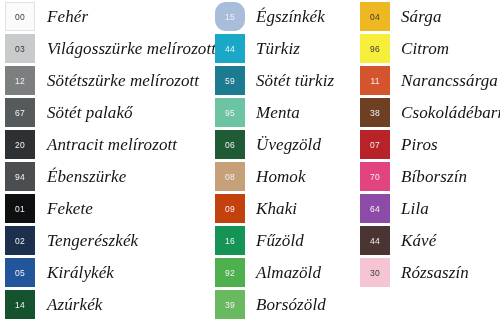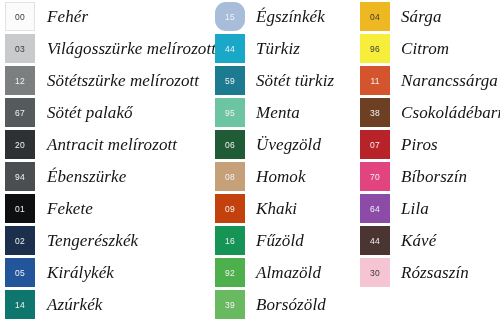--- a/index.html
+++ b/index.html
@@ -127,21 +127,21 @@
         </div>
         <div class="name">Tengerészkék</div>
       </div>
       <div class="swatch-row">
         <div class="chip" style="background-color: rgb(35, 85, 155);">
           <span class="chip-code" style="color: rgb(242, 242, 242);">05</span>
         </div>
         <div class="name">Királykék</div>
       </div>
       <div class="swatch-row">
-        <div class="chip" style="background-color: #0f766e; padding-left: 26px;">
+        <div class="chip" style="background-color: #14532d; padding-left: 26px;">
           <span class="chip-code" style="color: rgb(242, 242, 242);">14</span>
         </div>
         <div class="name">Azúrkék</div>
       </div>
     </div>
   <div class="column col-1">
       <div class="swatch-row">
         <div class="chip" style="background-color: rgb(167, 189, 218); border-radius: 11px;">
           <span class="chip-code" style="color: rgb(242, 242, 242);">15</span>
         </div>

